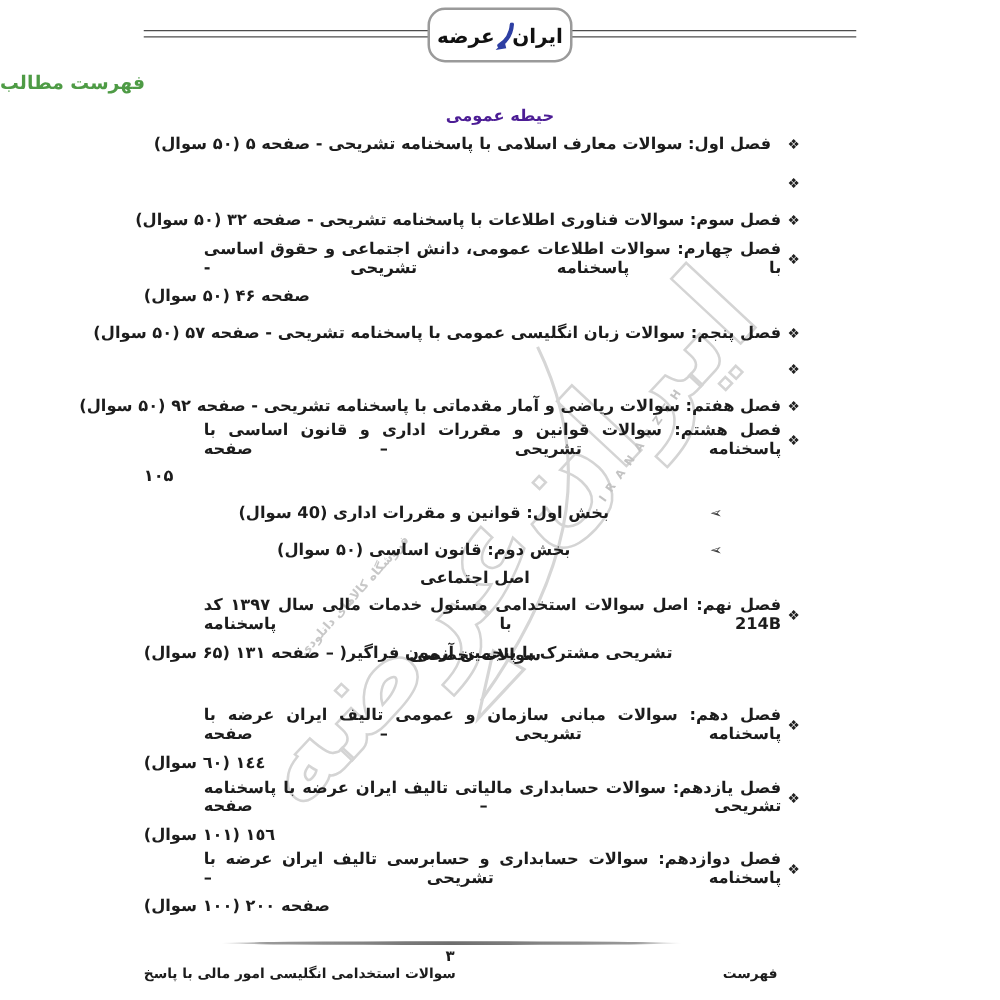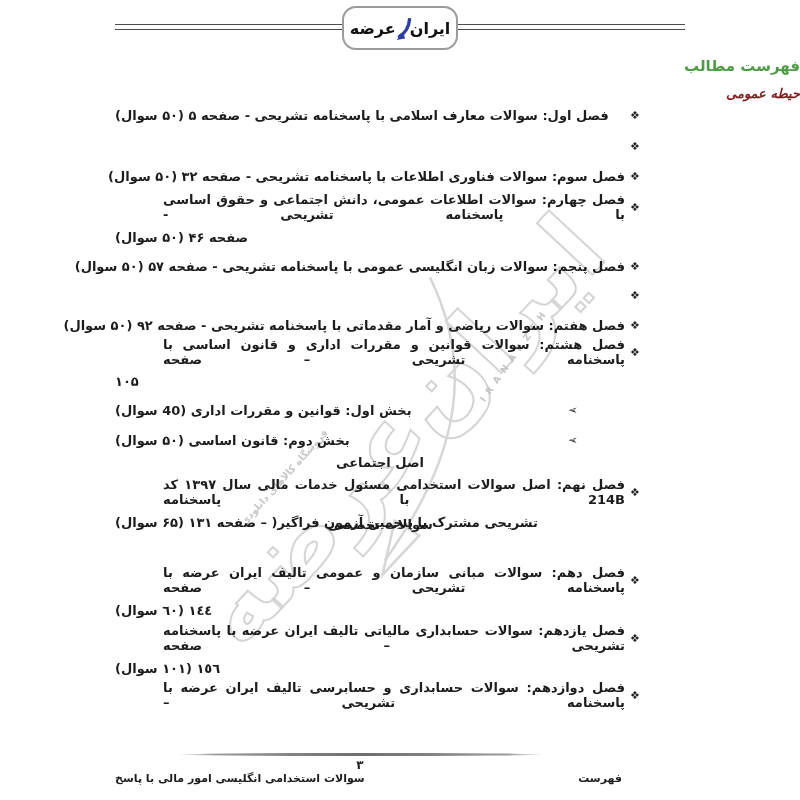--- a/index.html
+++ b/index.html
@@ -39,38 +39,38 @@
   .brand-logo {
     position:absolute; left:50%; top:6px; transform:translateX(-50%);
     width:112px; height:40px; background:#fff; border:2px solid #9a9a9a;
     border-radius:14px; z-index:2;
     display:flex; align-items:center; justify-content:center; gap:1px;
     direction:rtl; font-weight:bold; font-size:16px; color:#111;
   }
   .brand-logo .arrow { margin:4px -3px 0 -3px; }
 
   .page-title {
-    position:absolute; top:57px; left:0; right:0; text-align:right; z-index:1;
+    position:absolute; top:57px; left:0; right:0; text-align:left; z-index:1;
     font-size:15px; font-weight:bold;
   }
   .section-general {
-    position:absolute; top:86px; left:0; right:0; text-align:right; z-index:1;
-    font-size:13px; font-weight:bold; color:#7f1d1d;font-style:italic;
+    position:absolute; top:86px; left:0; right:0; text-align:center; z-index:1;
+    font-size:13px; font-weight:bold; color:#4c1d95;
   }
 
   
   .toc { position:absolute; left:115px; top:0; width:530px; height:760px;
          direction:rtl; z-index:1; }
   .row {
     position:absolute; right:0; left:0; height:24px;
     display:flex; align-items:center;
     font-size:13px; font-weight:bold; color:#1c1c1c; white-space:nowrap;
   }
   .bullet { flex:0 0 20px; width:20px; text-align:center; font-size:11px; color:#222; }
-  .txt { flex:1 1 auto; text-align:left; }
+  .txt { flex:1 1 auto; text-align:center; }
   .stretch .txt { white-space:normal; text-align:justify; text-align-last:justify;margin-left:48px; }
   .sub { right:62px; }
   .sub .bullet { transform:scaleX(-1); font-size:12px; color:#3a3a3a; }
   .cont .txt { text-align:left; }
   .cont-sm { right:36px; }
   .cont-md { right:70px; }
   .cont-lg { right:105px; }
   .section-row { justify-content:center; }
   .section-row .txt { flex:0 0 auto; text-align:center; }
 
@@ -207,20 +207,23 @@
       <div class="txt">فصل یازدهم: سوالات حسابداری مالیاتی تالیف ایران عرضه با پاسخنامه تشریحی – صفحه</div>
     </div>
     <div class="row cont cont-lg" style="top:656px">
       <div class="txt">١٥٦ (١٠١ سوال)</div>
     </div>
 
     <div class="row chapter stretch" style="top:683px">
       <span class="bullet">❖</span>
       <div class="txt">فصل دوازدهم: سوالات حسابداری و حسابرسی تالیف ایران عرضه با پاسخنامه تشریحی –</div>
     </div>
+    <div class="row cont cont-md" style="top:713px">
+      <div class="txt">صفحه ۲۰۰ (۱۰۰ سوال)</div>
+    </div>
 
   </div>
 
   <div class="footer-rule"></div>
   <div class="page-number">۳</div>
   <div class="footer-right">فهرست</div>
   <div class="footer-left">سوالات استخدامی انگلیسی امور مالی با پاسخ</div>
 
 </div>
 

